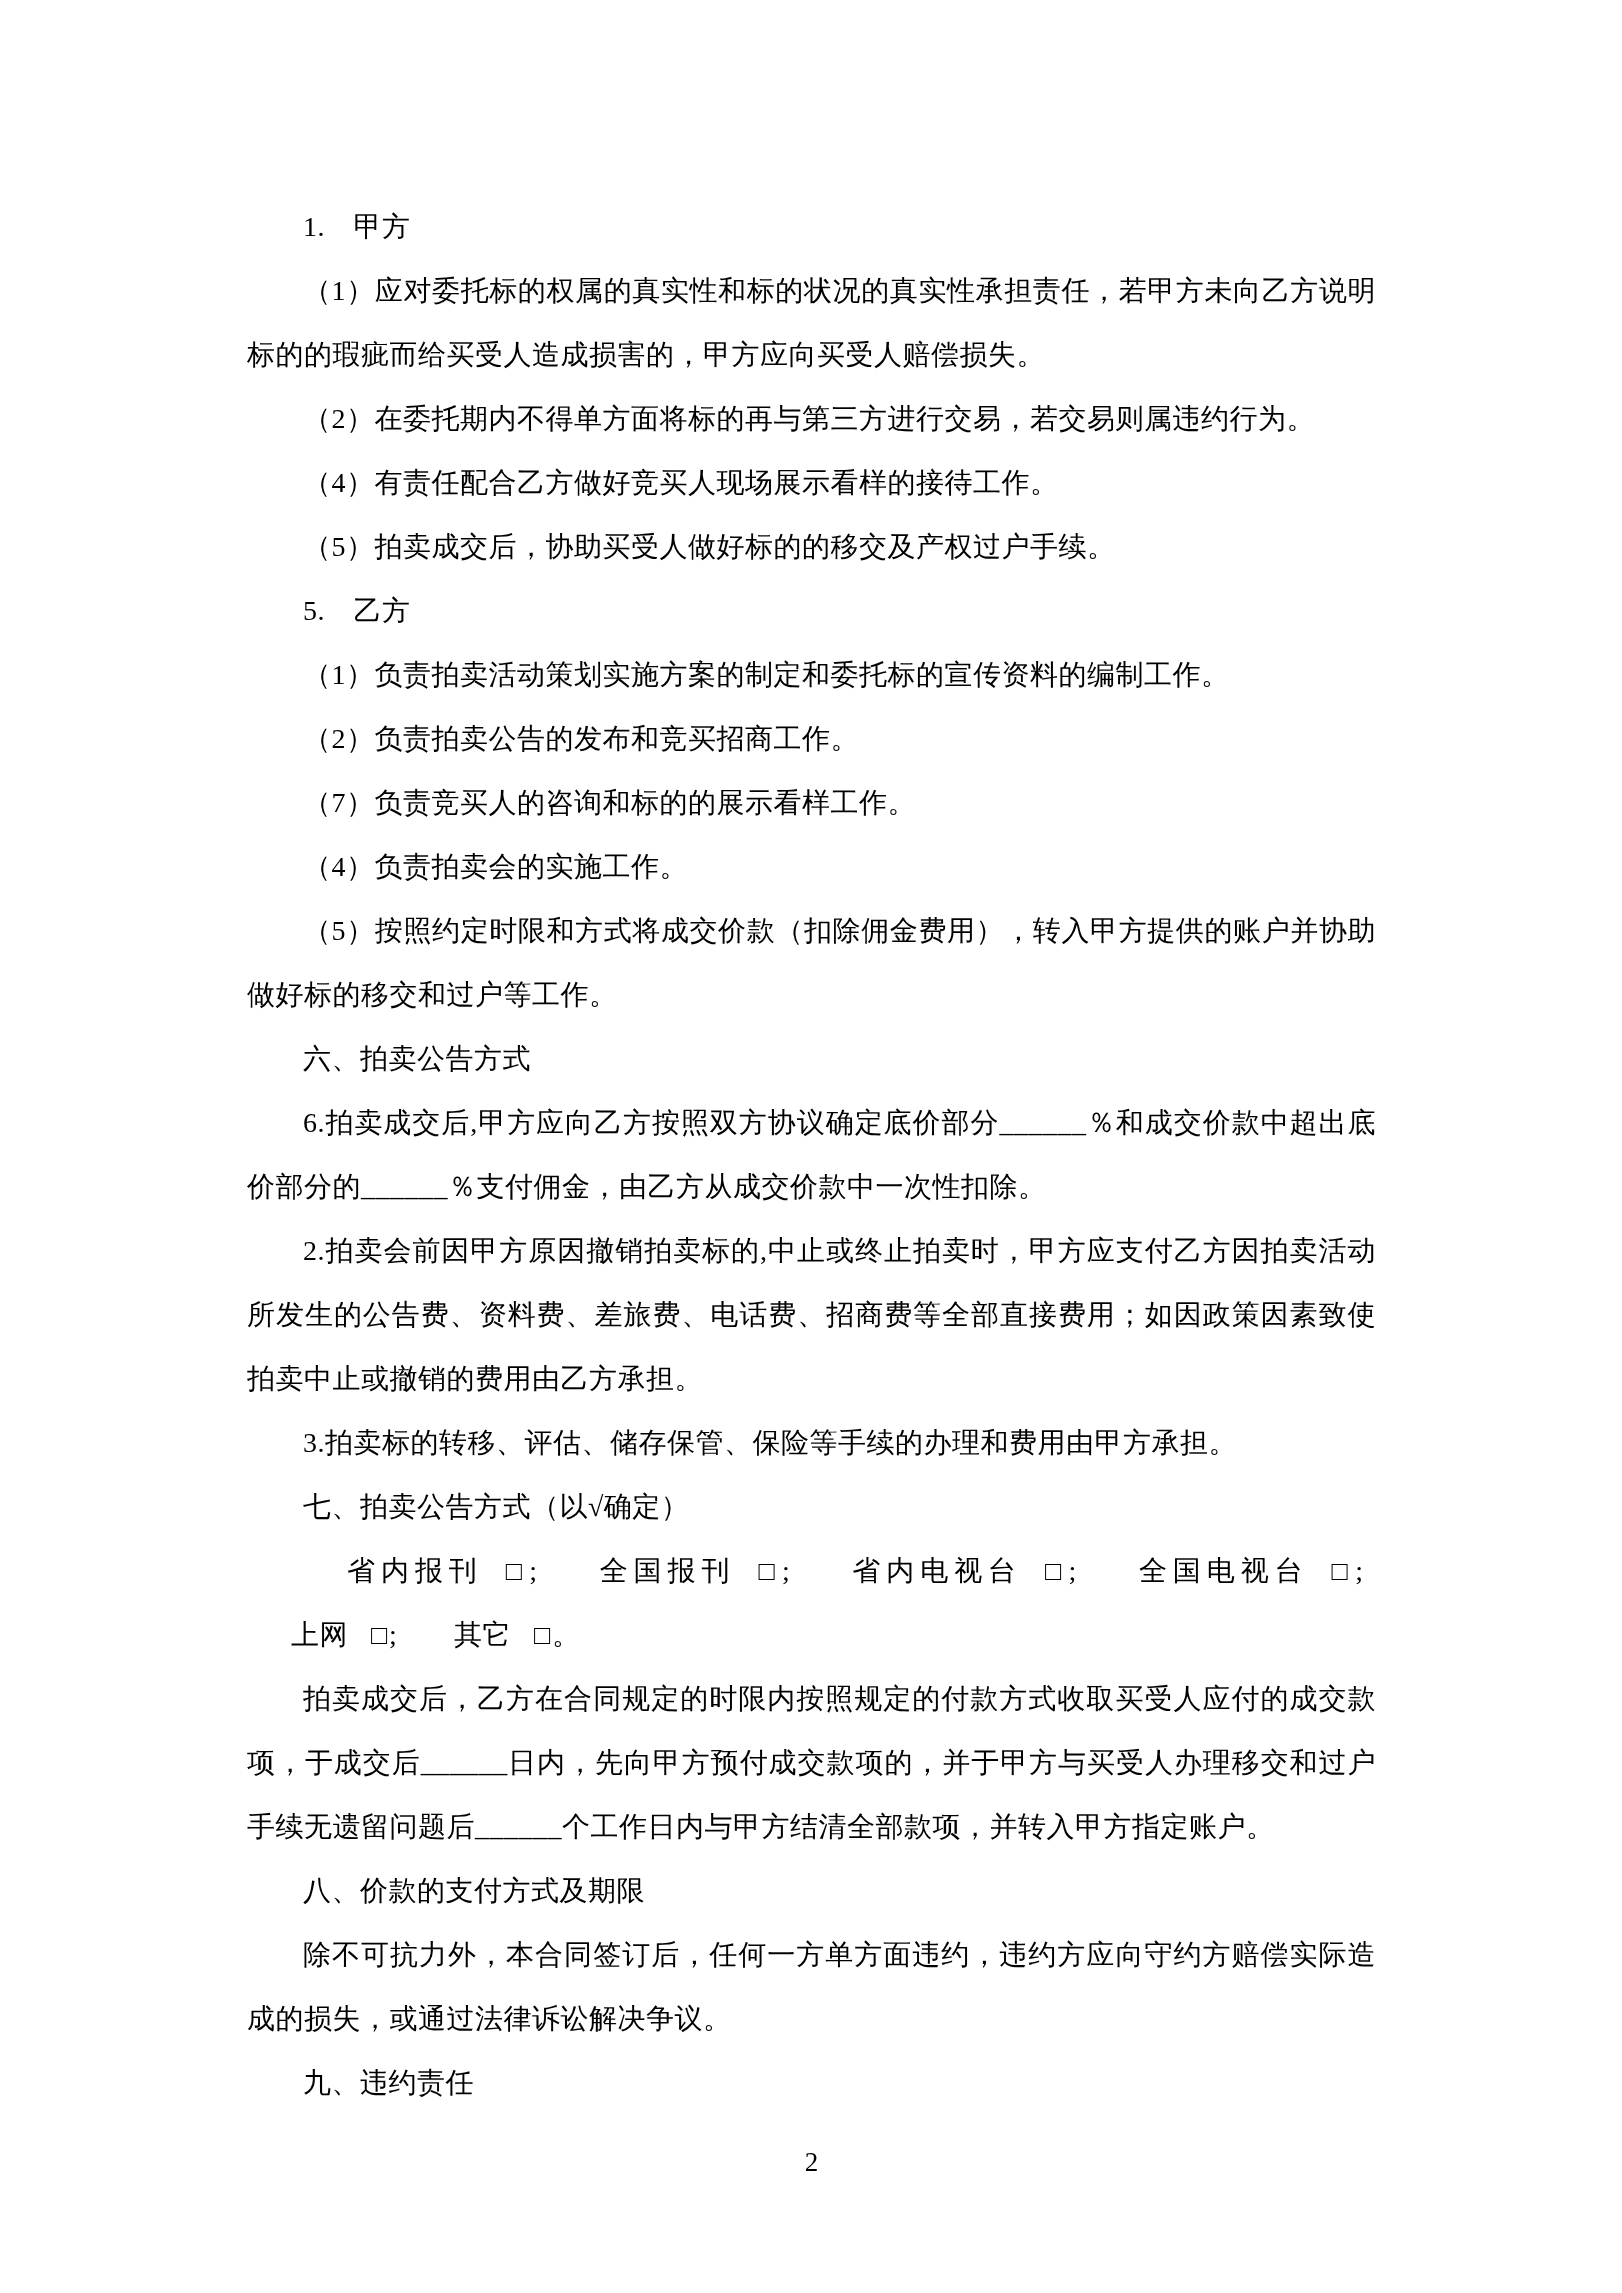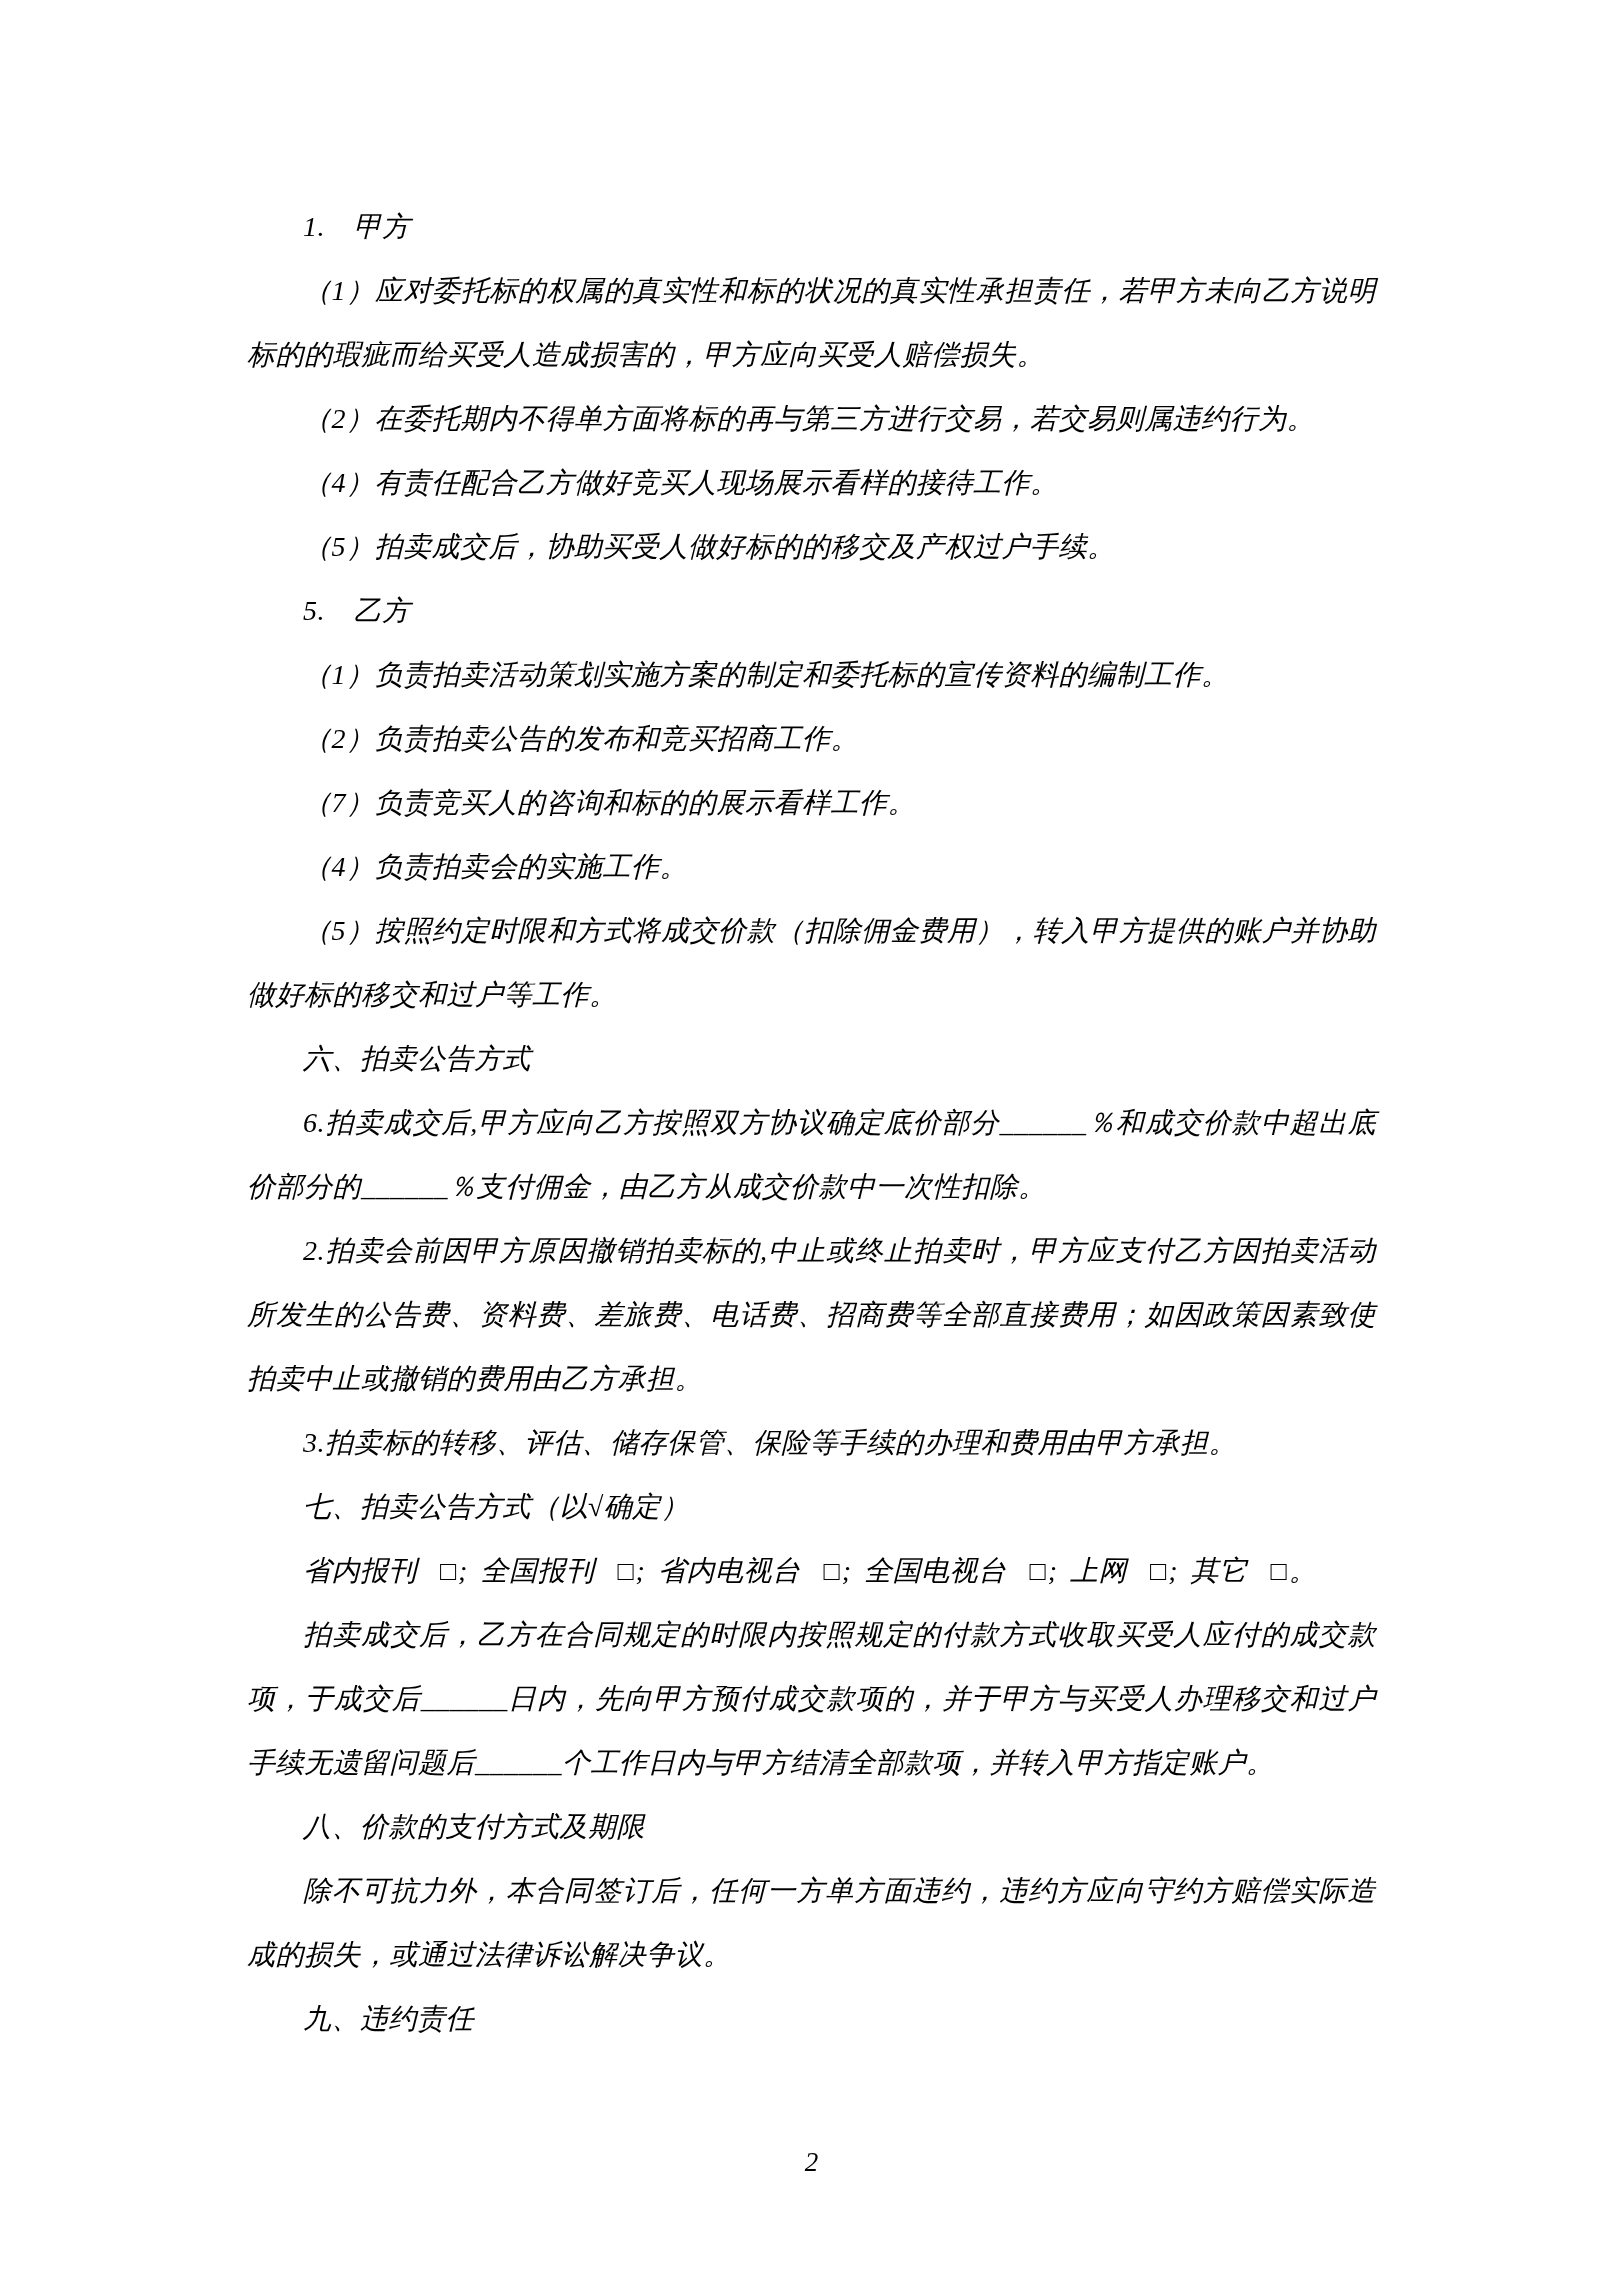--- a/index.html
+++ b/index.html
@@ -10,41 +10,41 @@
   .page {
     position: relative;
     width: 1623px;
     height: 2294px;
     margin: 0 auto;
     background: #ffffff;
     box-sizing: border-box;
     font-family: "Liberation Serif", "DejaVu Serif", serif;
     color: #000000;
     overflow: hidden;
-    font-style: italic;
   }
   .content {
     box-sizing: border-box;
     padding: 195px 247px 0 247px;
   }
   .para {
     margin: 0;
     font-size: 28px;
     line-height: 64px;
     text-indent: 2em;
     text-align: justify;
     letter-spacing: 0.5px;
     word-break: break-all;
   }
   .heading {
     font-weight: normal;
   }
   .options-line .option {
     margin-right: 0.45em;
     white-space: nowrap;
+    margin-left: 44px;
   }
   .options-line .box {
     margin-left: 0.85em;
     margin-right: 0.05em;
     font-size: 27px;
   }
   .page-number {
     position: absolute;
     top: 2144px;
     left: 0;

